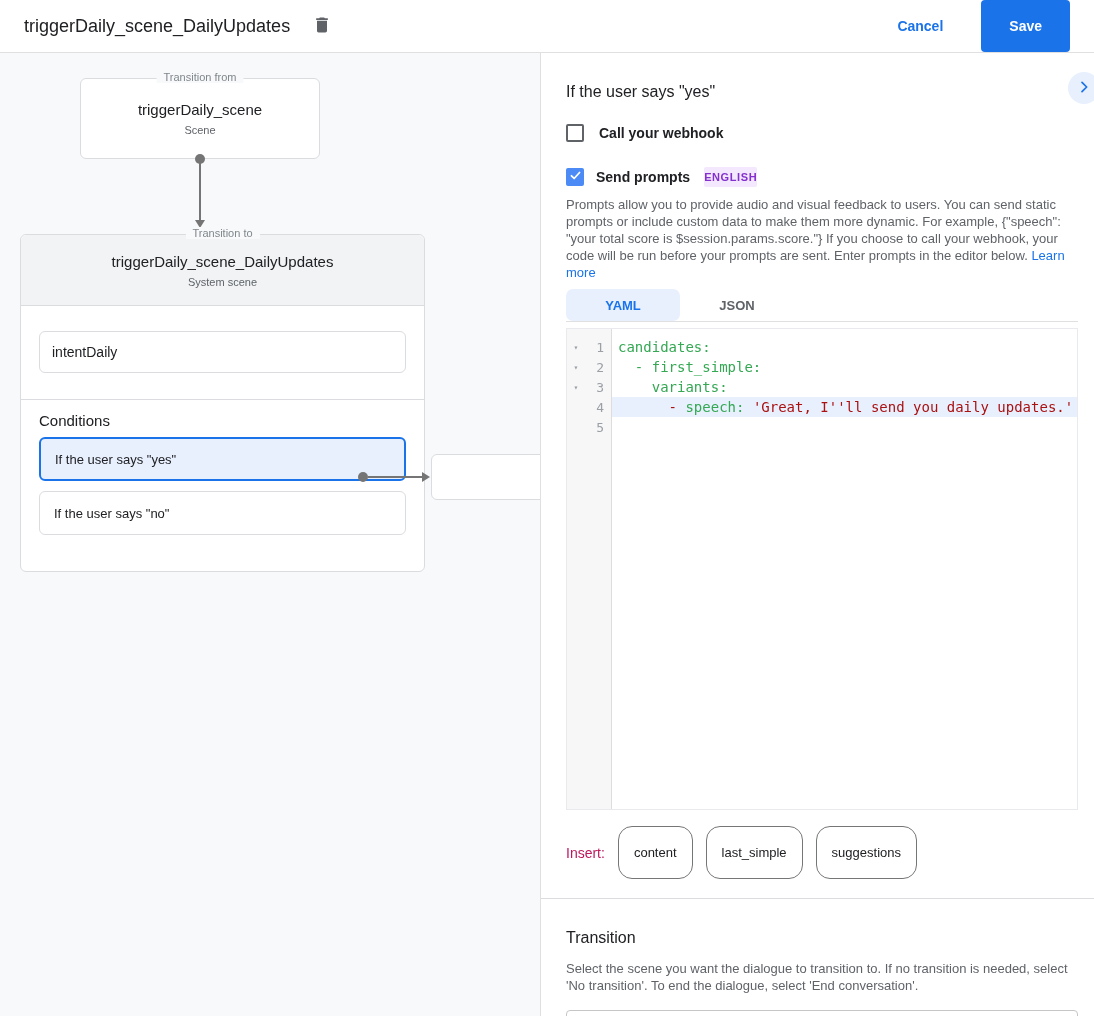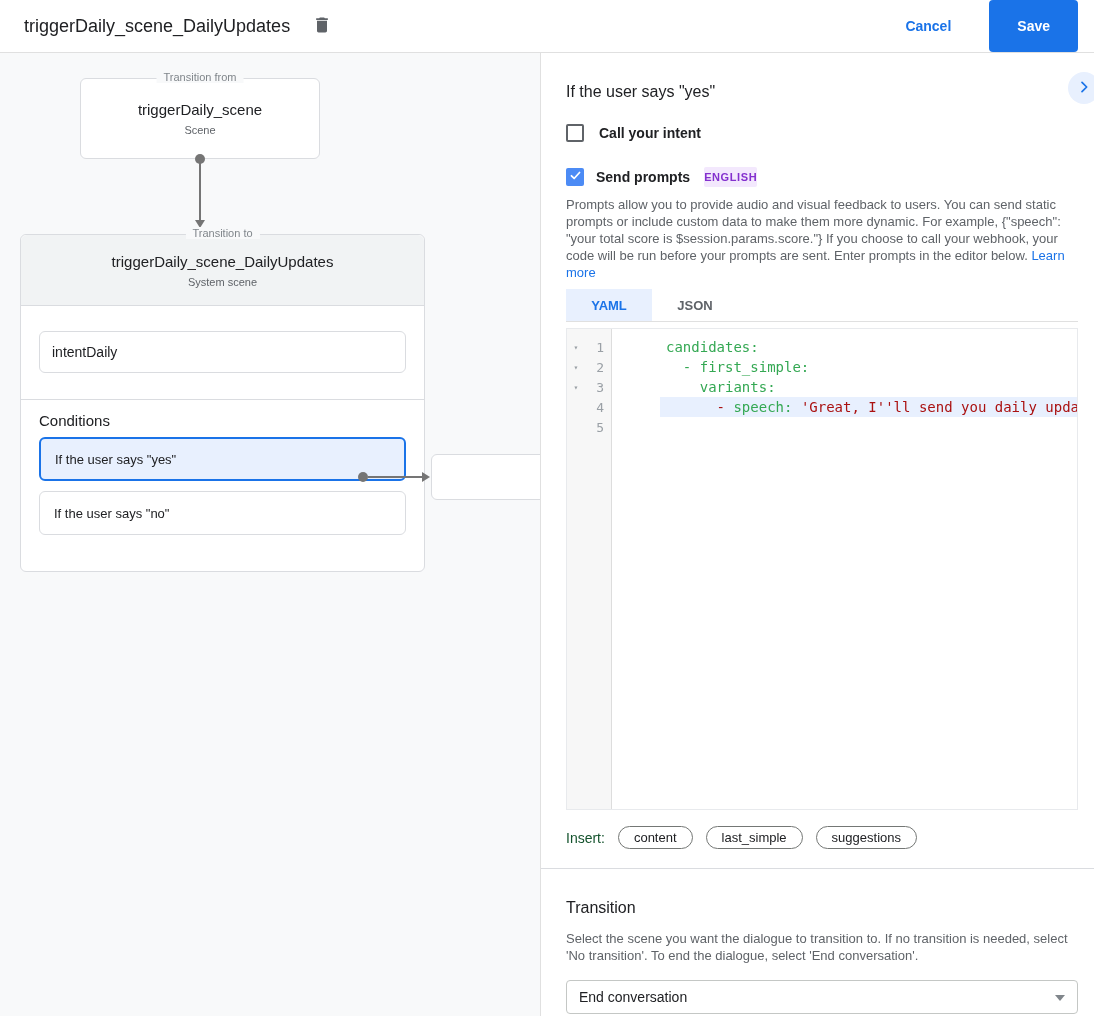--- a/index.html
+++ b/index.html
@@ -5,21 +5,21 @@
   * { margin:0; padding:0; box-sizing:border-box; }
   html,body { width:1094px; height:1016px; overflow:hidden; background:#fff;
     font-family:"Liberation Sans", sans-serif; color:#202124; }
 
   
   .app-header { position:absolute; left:0; top:0; width:1094px; height:53px;
     background:#fff; border-bottom:1px solid #e0e0e0; display:flex; align-items:center; }
   .app-title { font-size:18px; color:#202124; margin-left:24px; }
   .trash-btn { margin-left:18px; width:28px; height:28px; border:none; background:none;
     cursor:pointer; display:flex; align-items:center; justify-content:center; }
-  .header-actions { margin-left:auto; display:flex; align-items:center; margin-right:16px; }
+  .header-actions { margin-left:auto; display:flex; align-items:center; margin-right:24px; }
   .cancel-btn { background:none; border:none; color:#1a73e8; font-size:14px; font-weight:bold;
     padding:8px 16px; cursor:pointer; }
   .save-btn { background:#1a73e8; color:#fff; border:none; border-radius:4px; font-size:14px;
     font-weight:bold; padding:18px 28px; margin-left:22px; cursor:pointer; }
 
   
   .canvas { position:absolute; left:0; top:53px; width:541px; height:963px;
     background:#f8f9fa; border-right:1px solid #e0e0e0; overflow:hidden; }
   .legend { position:absolute; top:-8px; left:50%; transform:translateX(-50%);
     background:#f8f9fa; padding:0 7px; font-size:11px; color:#80868b; white-space:nowrap; }
@@ -63,42 +63,42 @@
   .chk { width:18px; height:18px; border-radius:2px; flex:none; }
   .chk-off { border:2px solid #5f6368; background:#fff; }
   .chk-on { background:#4c8bf5; display:flex; align-items:center; justify-content:center; }
   .chk-label { font-size:14px; font-weight:bold; color:#202124; margin-left:15px; }
   .lang-badge { margin-left:14px; background:#f3e8fd; color:#8430ce; font-size:11px; font-weight:bold;
     letter-spacing:0.6px; padding:4px 0; border-radius:2px; }
   .desc { margin-top:9px; font-size:13px; line-height:17px; color:#5f6368; max-width:515px; }
   .link { color:#1a73e8; text-decoration:none; cursor:pointer; }
 
   .tabs { margin-top:8px; display:flex; width:512px; border-bottom:1px solid #e0e0e0; }
-  .tab { width:86px; height:32px; display:flex; align-items:center; justify-content:center;
-    font-size:13px; font-weight:bold; cursor:pointer; }
+  .tab { width:114px; height:32px; display:flex; align-items:center; justify-content:center;
+    font-size:13px; font-weight:bold; cursor:pointer;border-radius:7px; }
   .tab-active { background:#e8f0fe; color:#1a73e8; }
   .tab-idle { color:#5f6368; }
 
   .editor { margin-top:6px; width:512px; height:482px; border:1px solid #e8eaed;
     display:flex; font-family:"DejaVu Sans Mono", monospace; font-size:14px; }
   .gutter { width:45px; background:#f7f7f7; border-right:1px solid #ddd; padding-top:8px; flex:none; }
   .gutter-row { height:20px; display:flex; align-items:center; }
   .fold { width:12px; margin-left:3px; font-size:8px; color:#9aa0a6; text-align:center; cursor:pointer; }
   .lnum { flex:1; text-align:right; padding-right:7px; font-size:13px; color:#9aa0a6; }
   .code { flex:1; padding-top:8px; overflow:hidden; }
-  .code-line { height:20px; line-height:20px; white-space:pre; overflow:hidden; padding-left:6px;margin-left:48px; }
+  .code-line { height:20px; line-height:20px; white-space:pre; overflow:hidden; padding-left:6px; }
   .hl { background:#e8f0fe; }
   .tok-green { color:#34a853; }
   .tok-red { color:#aa1111; }
   .tok-plain { color:#202124; }
 
   .insert-row { margin-top:16px; display:flex; align-items:center; }
-  .insert-label { font-size:14px; color:#14532d;text-align:right; }
+  .insert-label { font-size:14px; color:#be185d;text-align:right; }
   .chip { margin-left:13px; border:1px solid #747775; border-radius:14px; background:#fff;
-    font-size:13px; color:#202124; padding:3px 15px; cursor:pointer; font-family:"Liberation Sans",sans-serif; }
+    font-size:13px; color:#202124; padding:18px 15px; cursor:pointer; font-family:"Liberation Sans",sans-serif; }
 
   .panel-divider { height:1px; background:#dadce0; margin:19px -16px 0 -25px; }
   .trans-title { margin-top:29px; font-size:16px; font-weight:normal; color:#202124; line-height:20px; }
   .trans-desc { margin-top:12px; font-size:13px; line-height:17px; color:#5f6368; max-width:505px; }
   .select { margin-top:16px; width:512px; height:34px; border:1px solid #c4c7c5; border-radius:4px;
     display:flex; align-items:center; padding:0 12px; font-size:14px; color:#202124;
     cursor:pointer; position:relative; background:#fff; }
   .caret { position:absolute; right:12px; top:14px; width:0; height:0;
     border-left:5px solid transparent; border-right:5px solid transparent; border-top:6px solid #80868b; }
 </style>
@@ -164,21 +164,21 @@
       <svg width="16" height="16" viewBox="0 0 24 24" fill="none" stroke="#1a73e8" stroke-width="2.6" stroke-linecap="round" stroke-linejoin="round">
           <polyline points="9 5 16 12 9 19"></polyline>
         </svg>
     </span>
   </button>
 
   <h1 class="panel-title">If the user says "yes"</h1>
 
   <div class="chk-row row-webhook">
     <div class="chk chk-off"></div>
-    <span class="chk-label">Call your intent</span>
+    <span class="chk-label">Call your webhook</span>
   </div>
 
   <div class="chk-row row-prompts">
     <div class="chk chk-on">
       <span>
         <svg width="13" height="13" viewBox="0 0 24 24" fill="none" stroke="#ffffff" stroke-width="3.2" stroke-linecap="round" stroke-linejoin="round">
             <polyline points="4.5 12.5 9.5 17.5 19.5 6.5"></polyline>
           </svg>
       </span>
     </div>

